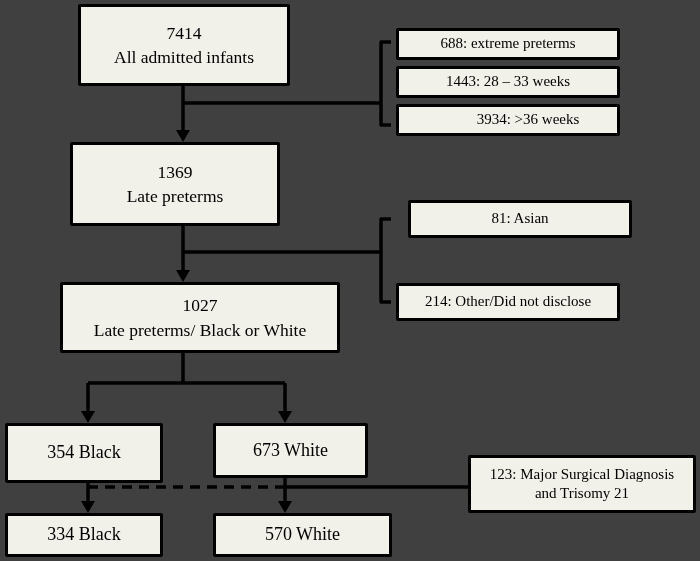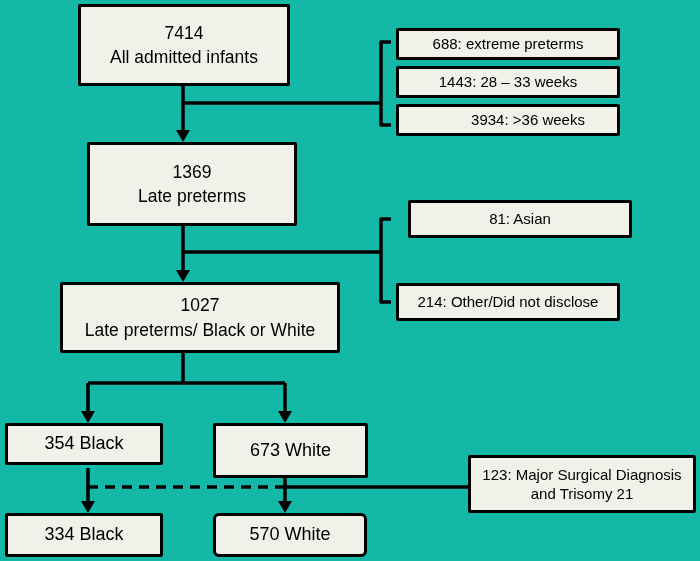--- a/index.html
+++ b/index.html
@@ -1,21 +1,21 @@
 <!DOCTYPE html>
 <html><head>
 <meta charset="utf-8">
 <style>
   html, body { margin: 0; padding: 0; background: #ffffff; }
   .canvas {
     position: relative;
     width: 700px;
     height: 561px;
-    background: #14b8a6;
-    font-family: Liberation Sans, sans-serif;
+    background: #404040;
+    font-family: Liberation Serif, serif;
     color: #000000;
     overflow: hidden;
   }
   .connector-layer {
     position: absolute;
     left: 0; top: 0;
     width: 700px; height: 561px;
   }
   .box {
     position: absolute;
@@ -28,26 +28,26 @@
     align-items: center;
     justify-content: center;
     text-align: center;
   }
   .main-node { font-size: 17.5px; line-height: 1.4; }
   .leaf-node { font-size: 18px; line-height: 1.2; }
   .side-node { font-size: 15px; line-height: 1.3; }
 
   
   .b-admitted { left: 78px; top: 4px;  width: 212px; height: 82px; }
-  .b-late     { left: 87px; top: 142px; width: 210px; height: 84px; }
+  .b-late     { left: 70px; top: 142px; width: 210px; height: 84px; }
   .b-bw       { left: 60px; top: 282px; width: 280px; height: 71px; }
-  .b-354      { left: 5px;   top: 423px; width: 158px; height: 42px; }
+  .b-354      { left: 5px;   top: 423px; width: 158px; height: 60px; }
   .b-673      { left: 213px; top: 423px; width: 155px; height: 55px; }
   .b-334      { left: 5px;   top: 513px; width: 158px; height: 44px; }
-  .b-570      { left: 213px; top: 513px; width: 154px; height: 44px; border-radius: 6px; }
+  .b-570      { left: 213px; top: 513px; width: 179px; height: 44px; }
 
   
   .b-ex1a { left: 396px; top: 28px;  width: 224px; height: 32px; }
   .b-ex1b { left: 396px; top: 66px;  width: 224px; height: 32px; }
   .b-ex1c { left: 396px; top: 104px; width: 224px; height: 32px; padding-left: 40px; }
   .b-ex2a { left: 396px; top: 200px; width: 224px; height: 38px; margin-left: 12px; }
   .b-ex2b { left: 396px; top: 245px; width: 224px; height: 32px; }
   .b-ex2c { left: 396px; top: 283px; width: 224px; height: 38px; }
   .b-ex3  { left: 468px; top: 455px; width: 228px; height: 58px; padding: 0 10px; }
 </style>

